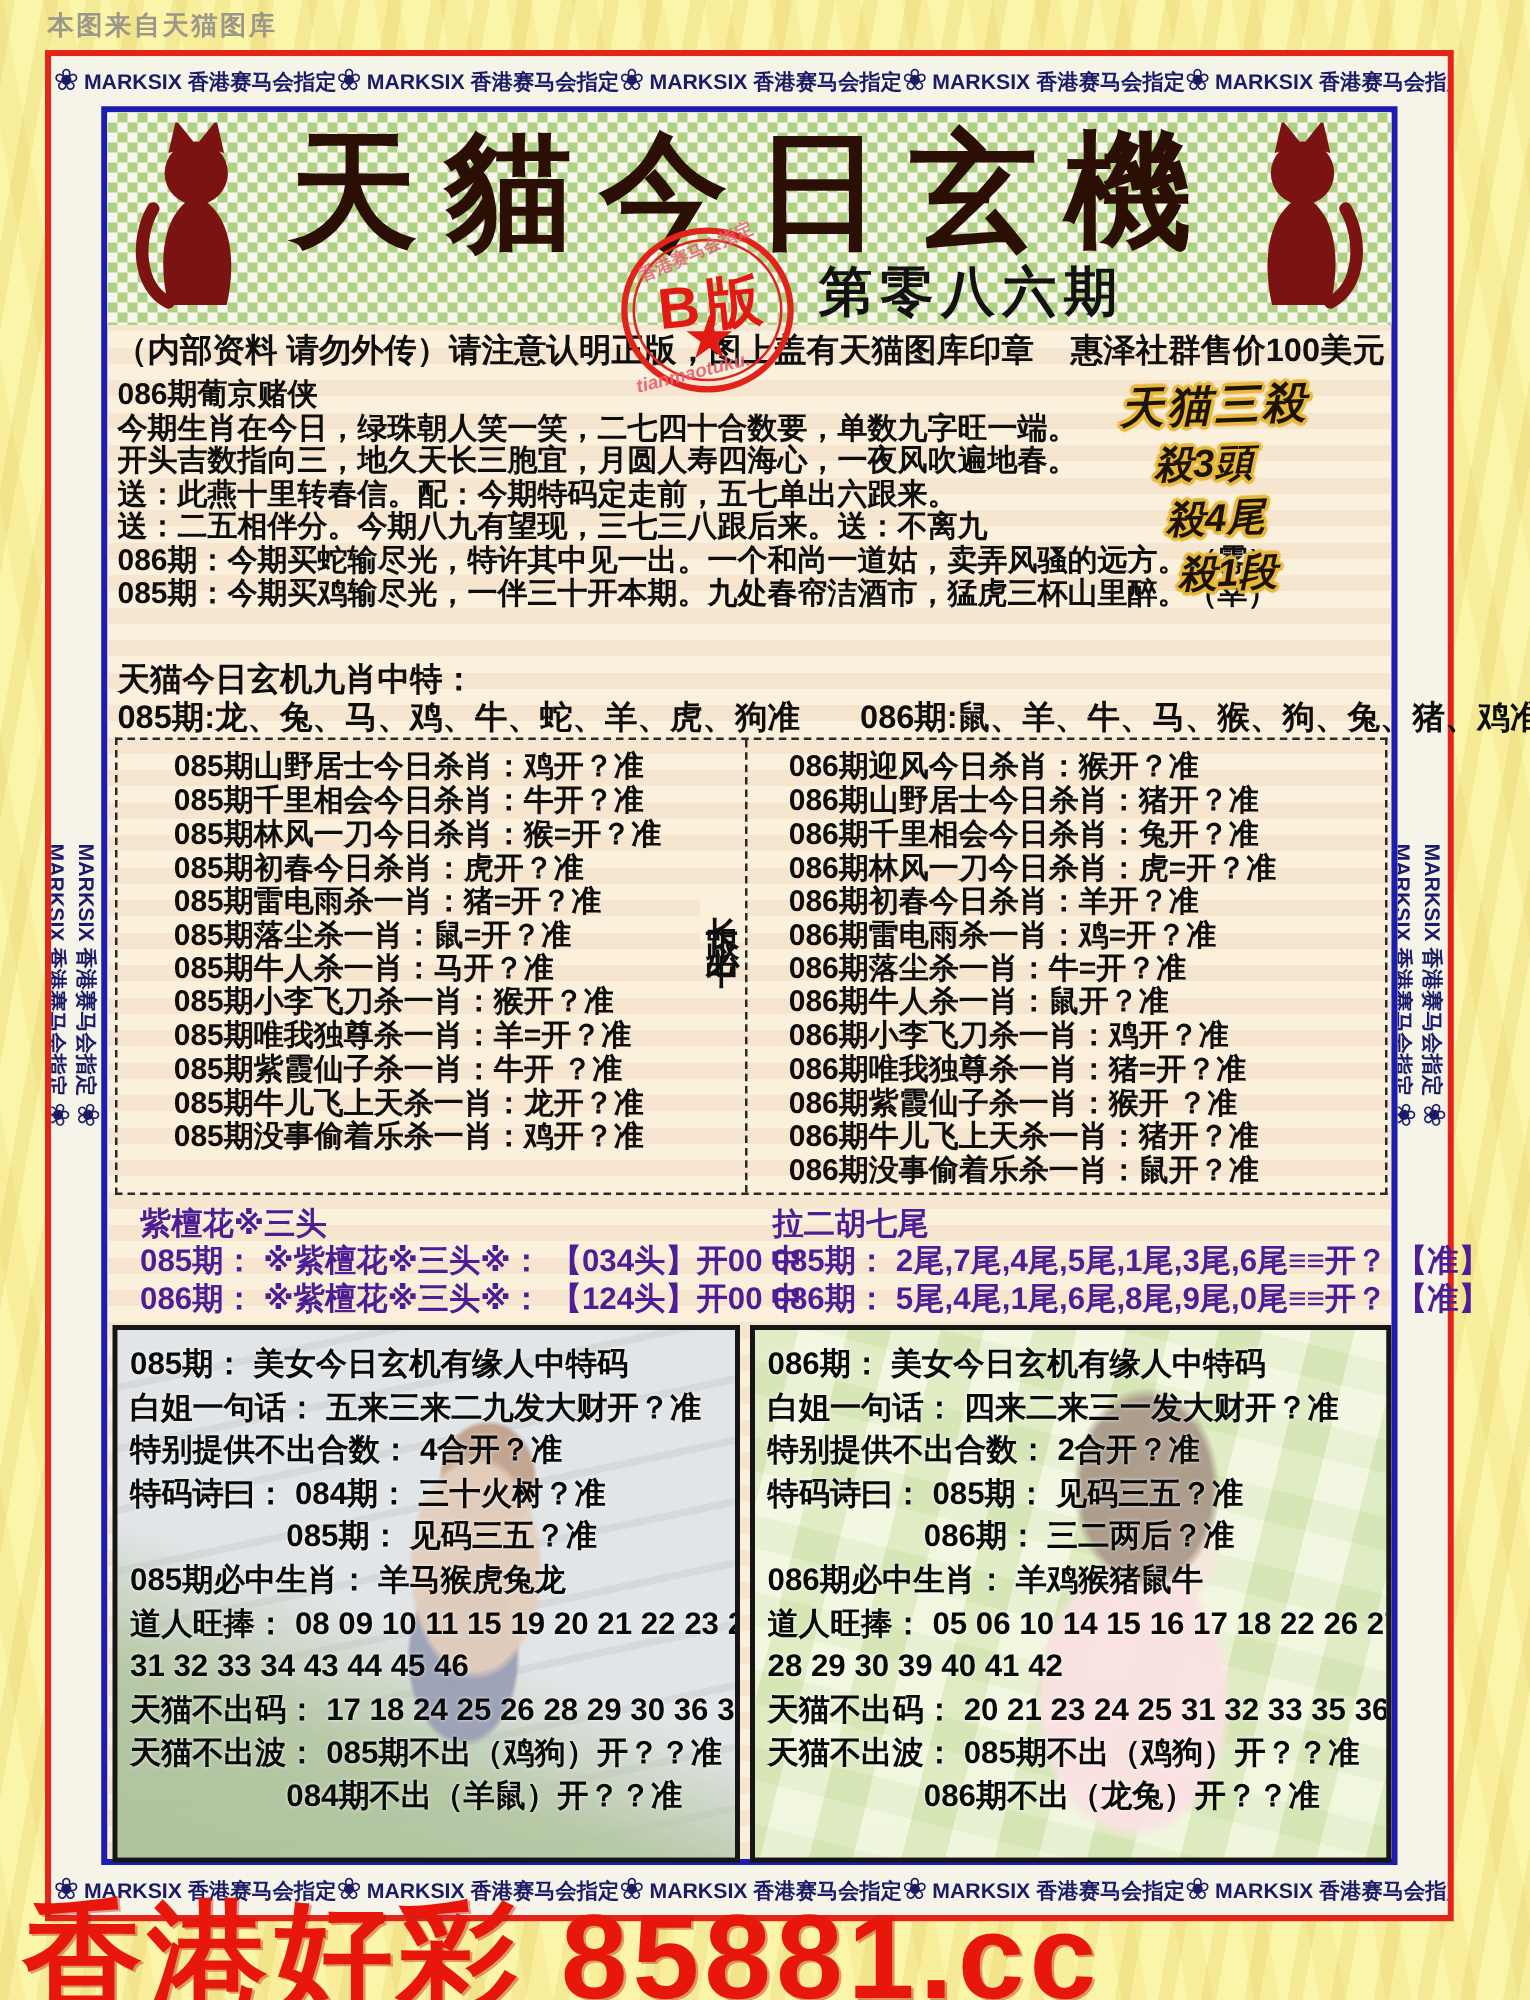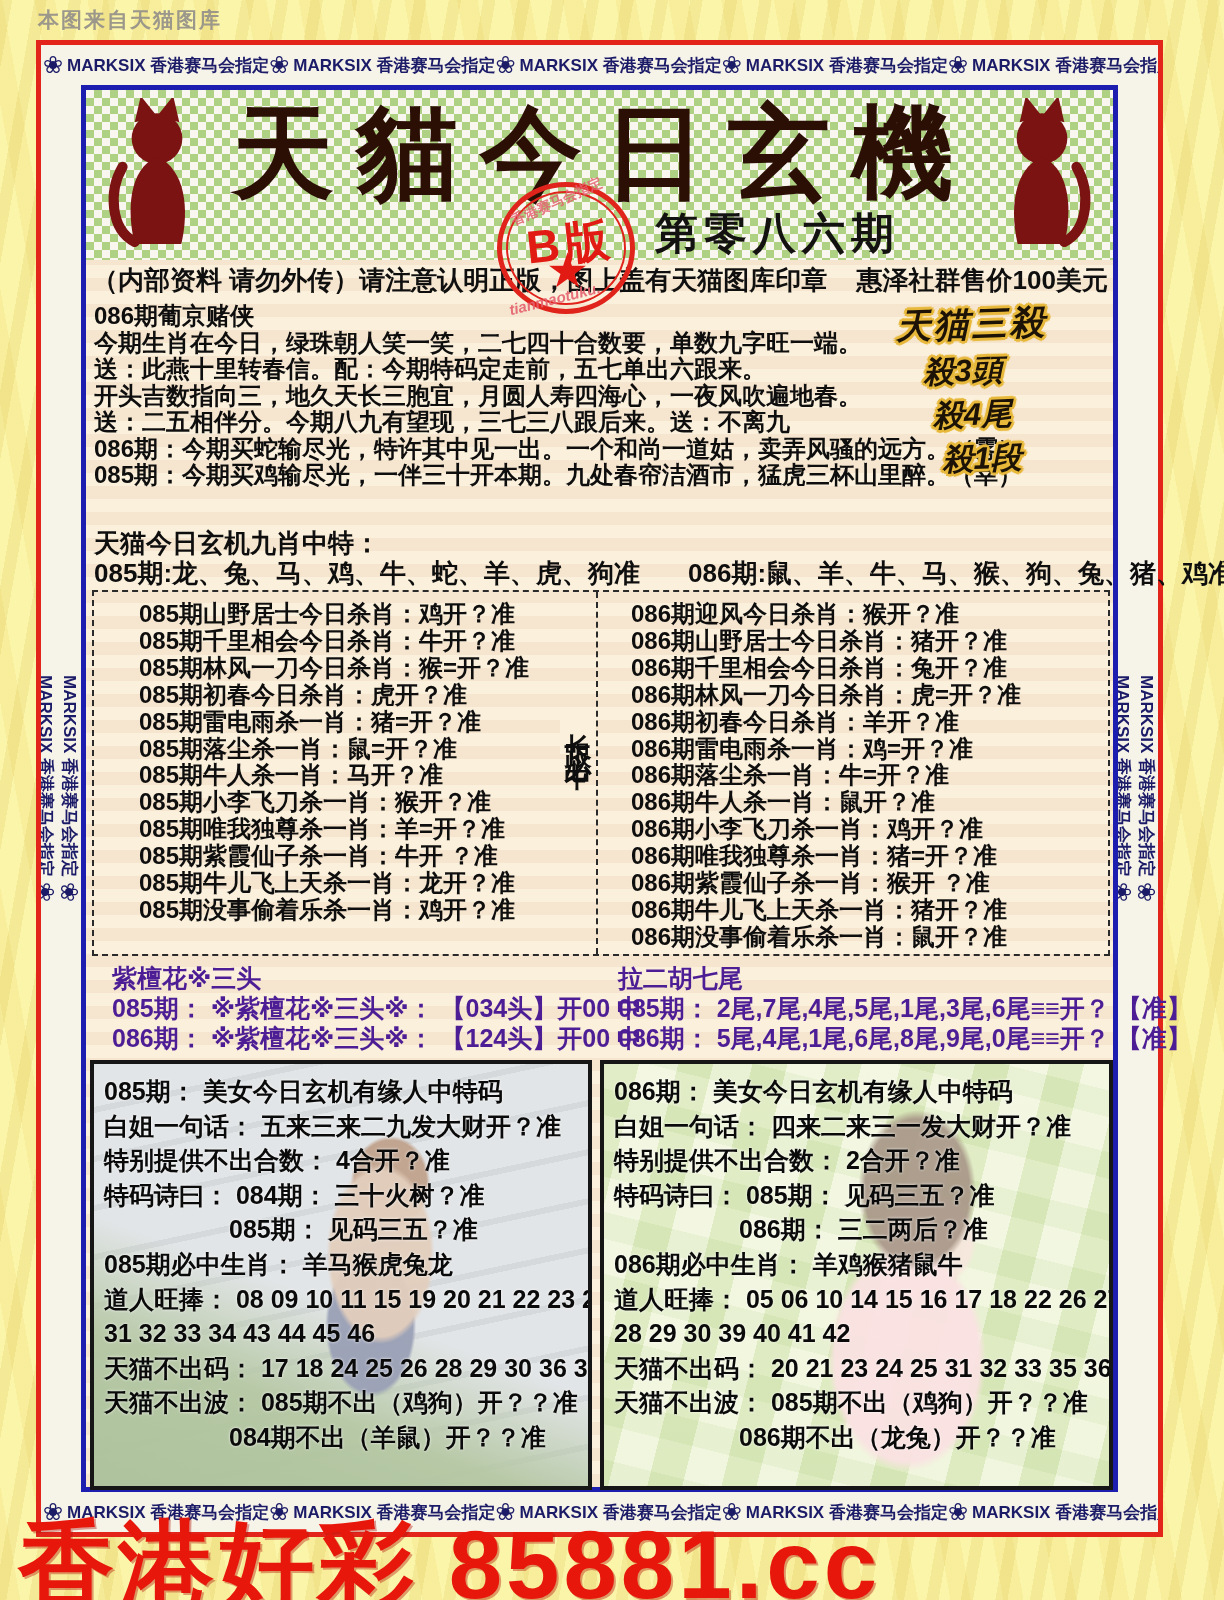--- a/index.html
+++ b/index.html
@@ -224,22 +224,22 @@
 <div class="abs issue">第零八六期</div>
 
 <div class="abs notice">
   <span>（内部资料 请勿外传）请注意认明正版，图上盖有天猫图库印章</span>
   <span>惠泽社群售价100美元</span>
 </div>
 
 <div class="abs tips">
   <div>086期葡京赌侠</div>
   <div>今期生肖在今日，绿珠朝人笑一笑，二七四十合数要，单数九字旺一端。</div>
+  <div>开头吉数指向三，地久天长三胞宜，月圆人寿四海心，一夜风吹遍地春。</div>
   <div>送：此燕十里转春信。配：今期特码定走前，五七单出六跟来。</div>
-  <div>开头吉数指向三，地久天长三胞宜，月圆人寿四海心，一夜风吹遍地春。</div>
   <div>送：二五相伴分。今期八九有望现，三七三八跟后来。送：不离九</div>
   <div>086期：今期买蛇输尽光，特许其中见一出。一个和尚一道姑，卖弄风骚的远方。（雾）</div>
   <div>085期：今期买鸡输尽光，一伴三十开本期。九处春帘洁酒市，猛虎三杯山里醉。（幸）</div>
 </div>
 
 <div class="abs sansha">
   <div class="t">天猫三殺</div>
   <div class="r1">殺3頭</div>
   <div class="r2">殺4尾</div>
   <div class="r3">殺1段</div>

